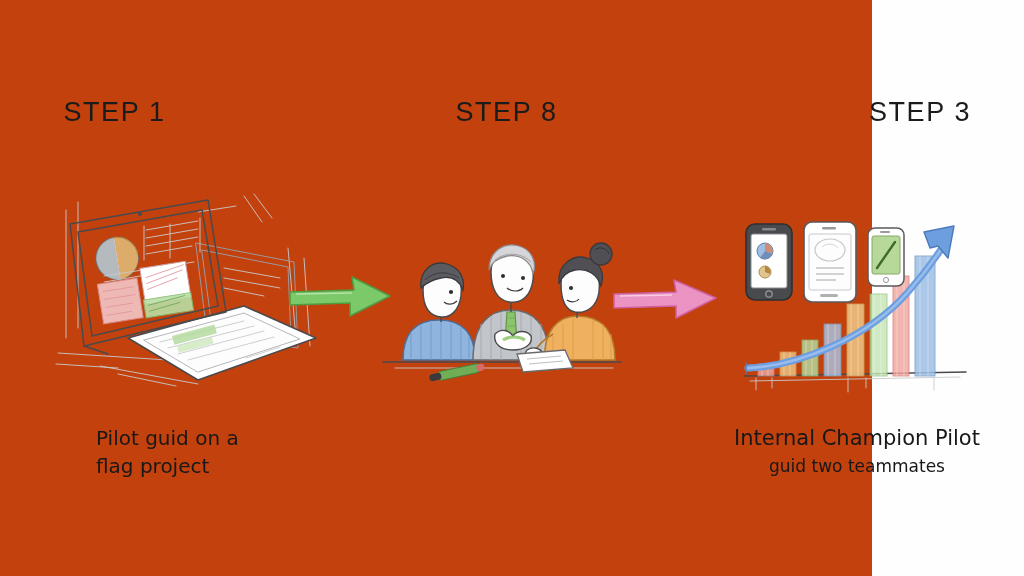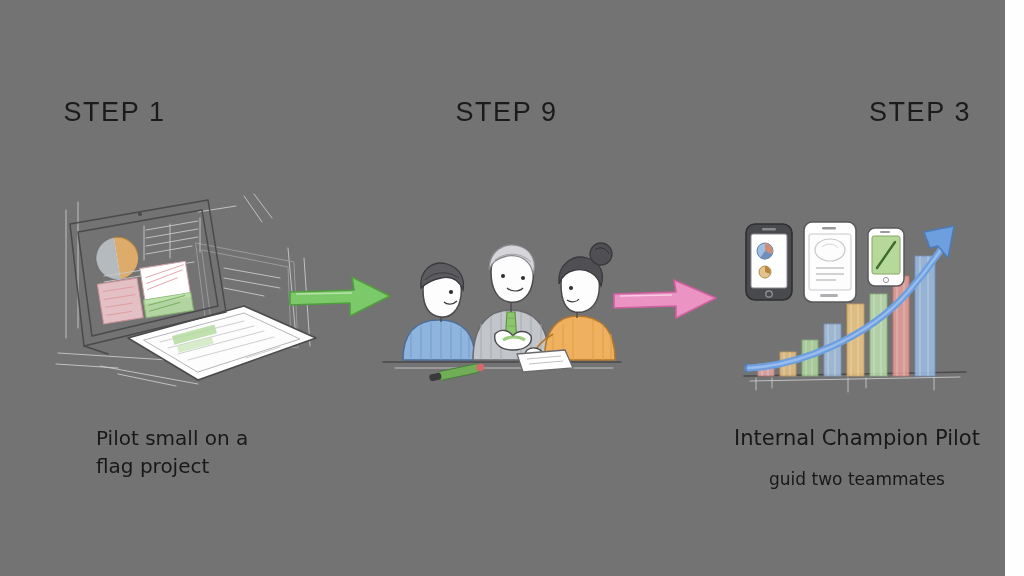--- a/index.html
+++ b/index.html
@@ -4,22 +4,22 @@
 <style>
   html,body{margin:0;padding:0;}
   body{
     width:1024px;height:576px;
     background:#fefefe;
     font-family:"Liberation Sans", sans-serif;
     overflow:hidden;
   }
   .canvas{
     position:relative;
-    width:1005px;height:576px;
-    background:#737373;
+    width:872px;height:576px;
+    background:#c2410c;
     box-sizing:border-box;
   }
   
   .col{ position:absolute; top:0; height:576px; }
   .col-1{ left:0;   width:345px; }
   .col-2{ left:345px; width:335px; }
   .col-3{ left:680px; width:344px; }
 
   .step-head{
     position:absolute;
@@ -39,21 +39,21 @@
     position:absolute;
     color:#18181a;
     font-family:"DejaVu Sans", sans-serif;
     line-height:1.42;
   }
   .caption .l1{ display:block; white-space:nowrap; }
   .caption .l2{ display:block; white-space:nowrap; }
 
   .cap-1{ left:96px;  top:424px; font-size:20px; }
   .cap-2{ left:372px; top:424px; font-size:21px; text-align:center; width:280px;}
-  .cap-2 .l2{ font-size:17px;margin-top:13px; }
+  .cap-2 .l2{ font-size:17px; }
 
   .art{ position:absolute; }
   .art svg{ display:block; }
 
   
   .sk{ fill:none; stroke:#4a4a4d; stroke-width:1.5; stroke-linecap:round; stroke-linejoin:round;}
   .sk-l{ fill:none; stroke:#9a9a9e; stroke-width:1; stroke-linecap:round;}
   .sk-xl{ fill:none; stroke:#c9c9cd; stroke-width:.9; stroke-linecap:round;}
 </style>
 </head>
@@ -137,34 +137,34 @@
           <path d="M100 118 L138 114 M100 124 L132 120" stroke="#6fa659" stroke-width=".8" fill="none"></path>
         </g>
 
         <path class="sk" d="M36 158 L60 166" stroke="#6a6a6e"></path>
         <path class="sk-xl" d="M52 178 L150 196" stroke="#ddd"></path>
         <path class="sk-xl" d="M70 186 L128 198" stroke="#e8cfd2"></path>
       </svg>
     </div>
 
     <div class="caption cap-1">
-      <span class="l1">Pilot small on a</span>
+      <span class="l1">Pilot guid on a</span>
       <span class="l2">flag project</span>
     </div>
   </div>
 
   <div class="art" style="left:288px;top:272px;">
     <svg width="106" height="50" viewBox="0 0 106 50" aria-hidden="true">
       <path d="M2 20 L66 18 L64 5 L102 24 L62 44 L62 31 L2 33 Z" fill="#7cc96a" stroke="#4f9c41" stroke-width="1.6" stroke-linejoin="round"></path>
       <path d="M8 22 L64 21" stroke="#b7e2aa" stroke-width="1.4" fill="none"></path>
     </svg>
   </div>
 
   <div class="col col-2">
-    <div class="step-head">STEP 9</div>
+    <div class="step-head">STEP 8</div>
 
     <div class="art" style="left:32px;top:222px;">
       <svg width="250" height="172" viewBox="0 0 250 172" aria-hidden="true">
 
         <path class="sk" d="M6 140 L244 140" stroke="#8c8c90" stroke-width="1.6"></path>
         <path class="sk-xl" d="M18 146 L236 146"></path>
 
         <g>
           <path d="M26 138 C26 108, 42 98, 62 98 C82 98, 98 108, 98 138 Z" fill="#8fb4dd" stroke="#4c6e99" stroke-width="1.5"></path>
           <path d="M34 136 L34 110 M44 137 L44 104 M54 138 L54 101 M64 138 L64 100 M74 138 L74 102 M84 137 L84 106 M92 136 L92 114" stroke="#6f9bca" stroke-width=".9" fill="none"></path>

